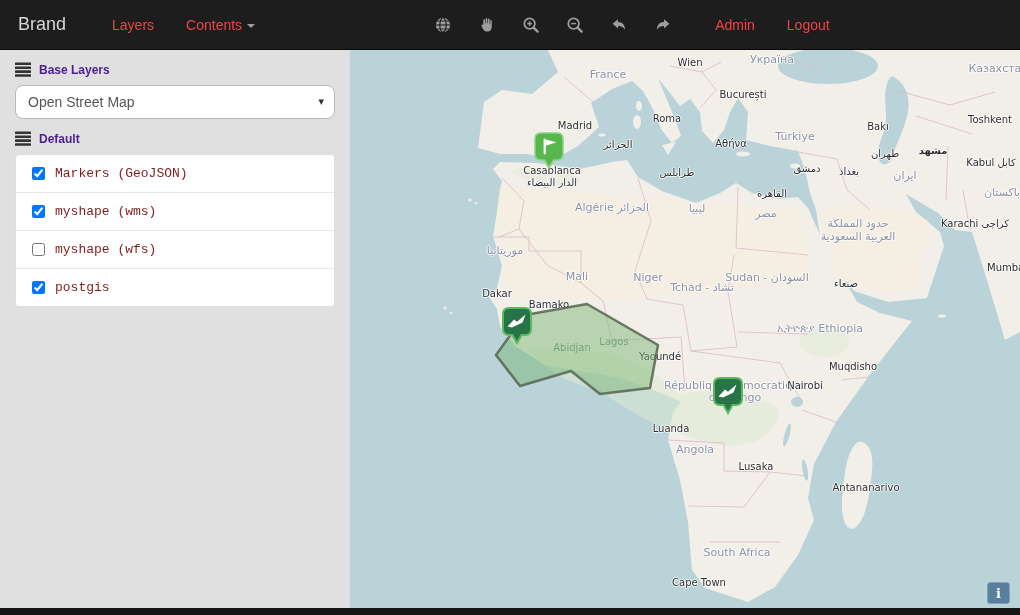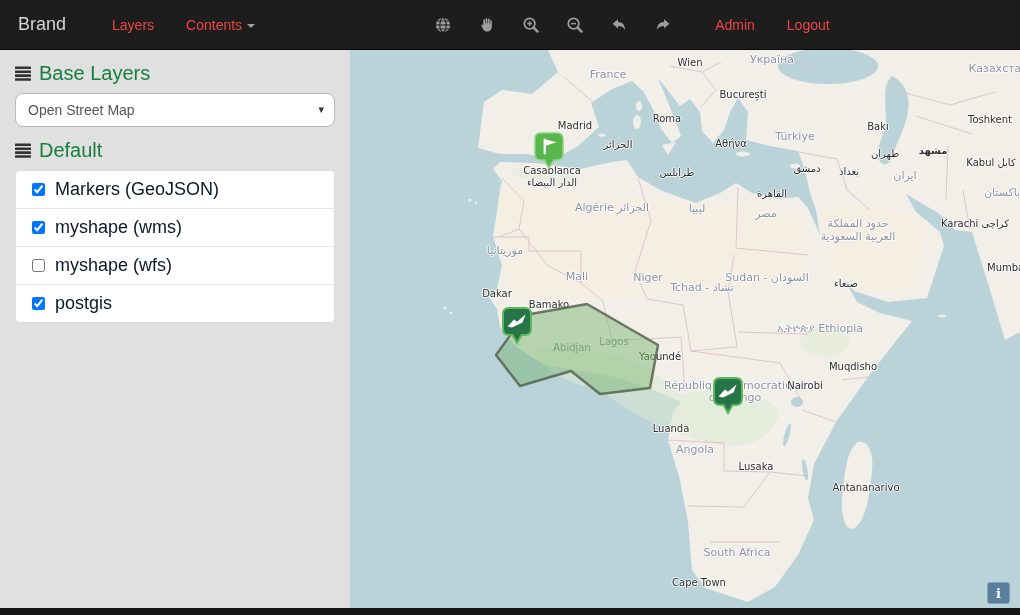--- a/index.html
+++ b/index.html
@@ -17,32 +17,32 @@
   .tool-btn{width:26px;height:26px;margin:0 9px;display:flex;align-items:center;justify-content:center;cursor:pointer;}
   .tool-btn svg{display:block;}
   #nav-search{margin-left:20px;}
   #nav-search input{width:172px;height:30px;border:none;border-radius:5px;padding:0 11px;
     font-size:14px;color:#555;outline:none;font-family:"Liberation Sans",sans-serif;}
   #nav-search input::placeholder{color:#9a9a9a;}
   #nav-right{display:flex;margin-left:14px;}
 
   
   #sidebar{position:absolute;left:0;top:50px;width:350px;height:558px;background:#e0e0e0;z-index:10;}
-  .side-heading{display:flex;align-items:center;margin:12px 0 8px 15px;color:#15803d;
-    font-size:20px;font-weight:400;}
+  .side-heading{display:flex;align-items:center;margin:12px 0 8px 15px;color:#4c1d95;
+    font-size:12px;font-weight:700;}
   .side-heading svg{margin-right:8px;}
   .select-box{position:relative;margin:0 15px;height:32px;background:#fff;border:1px solid #b9b9b9;
     border-radius:8px;display:flex;align-items:center;cursor:pointer;}
   .select-box .sel-text{font-size:14px;color:#555;margin-left:12px;}
   .select-box .sel-caret{position:absolute;right:10px;top:9px;font-size:11px;color:#333;}
   #layer-panel{margin:6px 15px 0 15px;background:#fff;border:1px solid #ddd;border-radius:4px;overflow:hidden;}
   .layer-row{display:flex;align-items:center;height:37px;border-bottom:1px solid #e7e7e7;cursor:pointer;}
   .layer-row:last-child{border-bottom:none;}
   .layer-row input{margin:0 10px 0 16px;width:13px;height:13px;}
-  .layer-row .layer-label{font-size:18px;color:#0f172a;}
+  .layer-row .layer-label{font-size:13px;color:#7f1d1d;font-family:Liberation Mono, monospace;}
 
   
   #map{position:absolute;left:350px;top:50px;width:670px;height:565px;overflow:hidden;
     background:#b9d3d9;z-index:5;}
   #basemap,#overlay-svg{position:absolute;left:0;top:0;}
   #overlay-svg{pointer-events:none;}
   .map-label{position:absolute;transform:translate(-50%,-50%);white-space:nowrap;
     font-family:"DejaVu Sans",sans-serif;
     text-shadow:0 1px 0 rgba(255,255,255,.85),0 -1px 0 rgba(255,255,255,.85),
       1px 0 0 rgba(255,255,255,.85),-1px 0 0 rgba(255,255,255,.85);}

